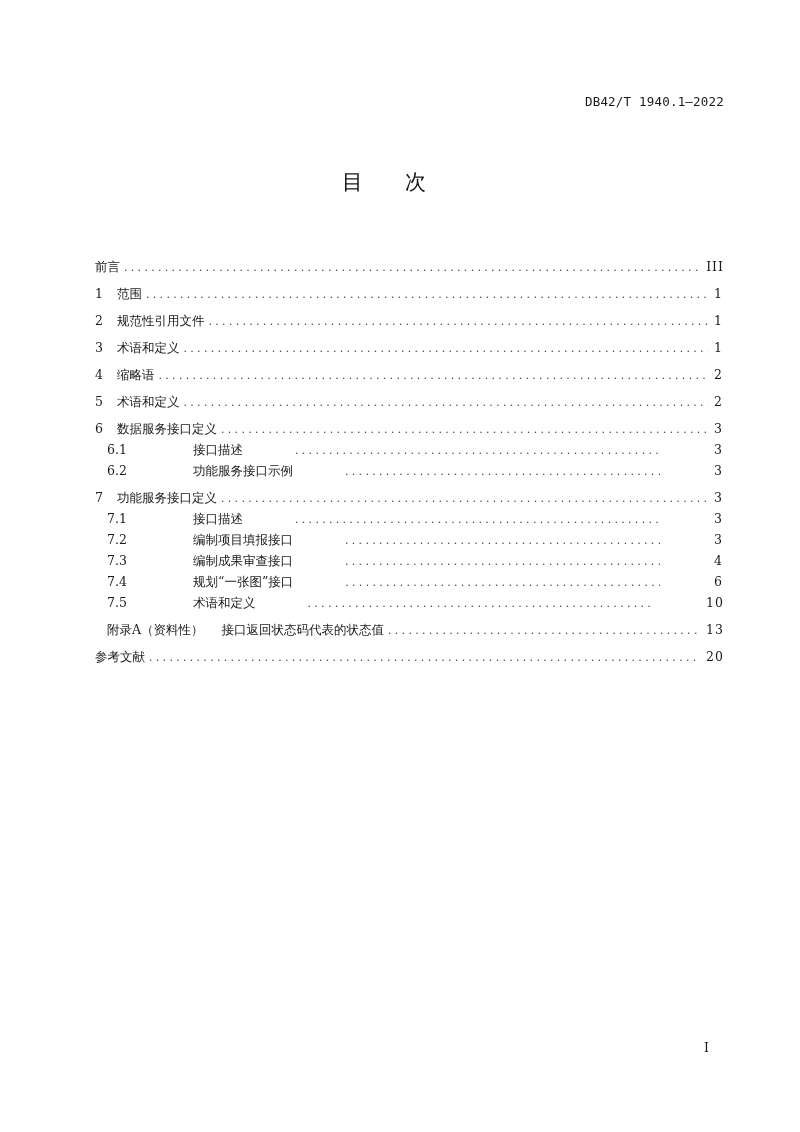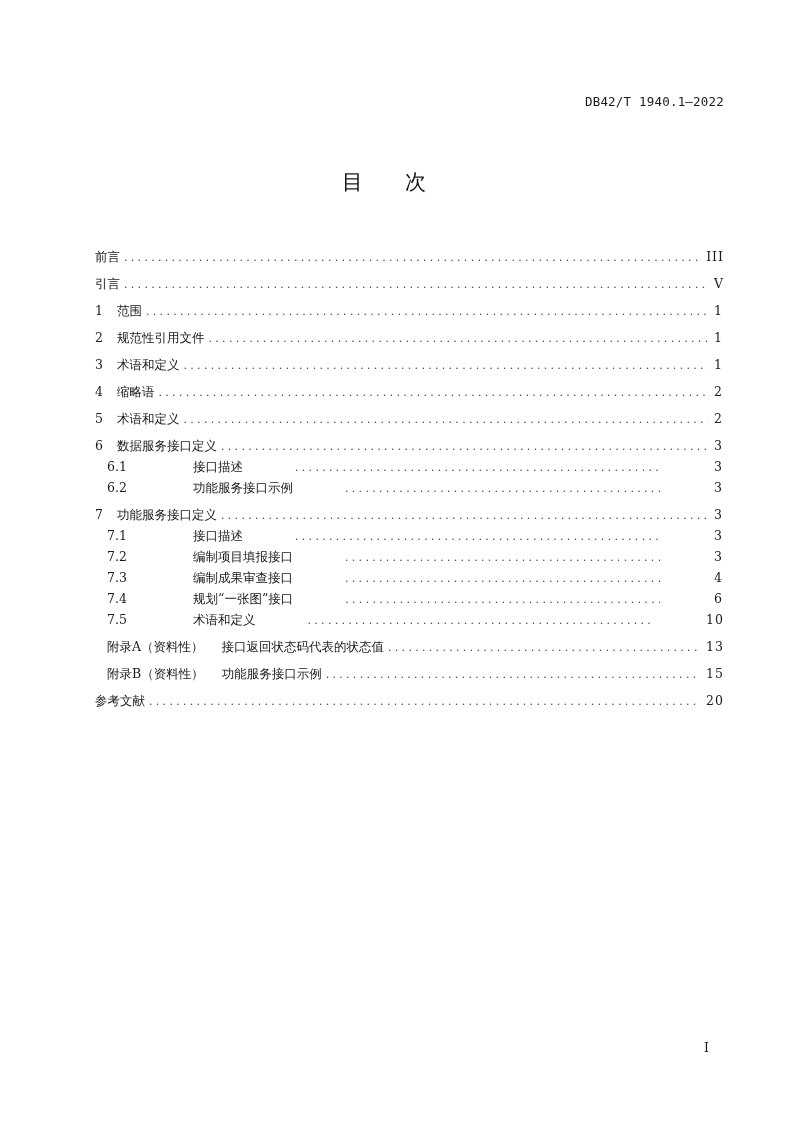--- a/index.html
+++ b/index.html
@@ -43,21 +43,21 @@
     }
     .toc-row {
       display: flex;
       align-items: baseline;
       font-size: 12.5px;
       line-height: 20px;
       height: 20px;
       white-space: nowrap;
     }
     .toc-row.lvl1 { margin-top: 7px; }
-    .toc-row.lvl1.first { margin-top: 6px; }
+    .toc-row.lvl1.first { margin-top: 16px; }
     .toc-row.lvl2 { margin-top: 1px; padding-left: 12px; gap: 48px; }
     .toc-num {
       display: inline-block;
       min-width: 22px;
     }
     .lvl2 .toc-num { min-width: 38px; }
     .appx-prefix { margin-right: 18px; margin-left: 12px; }
     .toc-label { }
     .toc-leader {
       flex: 1;
@@ -90,25 +90,20 @@
 <div class="toc-title">目次</div>
 
 <div class="toc">
 
   <div class="toc-row lvl1 first">
     <span class="toc-label">前言</span>
     <span class="toc-leader"></span>
     <span class="toc-page">III</span>
   </div>
 
-  <div class="toc-row lvl1">
-    <span class="toc-label">引言</span>
-    <span class="toc-leader"></span>
-    <span class="toc-page">V</span>
-  </div>
 
   <div class="toc-row lvl1">
     <span class="toc-num">1</span>
     <span class="toc-label">范围</span>
     <span class="toc-leader"></span>
     <span class="toc-page">1</span>
   </div>
 
   <div class="toc-row lvl1">
     <span class="toc-num">2</span>
@@ -201,26 +196,20 @@
     <span class="toc-page">10</span>
   </div>
 
   <div class="toc-row lvl1">
     <span class="appx-prefix">附录A（资料性）</span>
     <span class="toc-label">接口返回状态码代表的状态值</span>
     <span class="toc-leader"></span>
     <span class="toc-page">13</span>
   </div>
 
-  <div class="toc-row lvl1">
-    <span class="appx-prefix">附录B（资料性）</span>
-    <span class="toc-label">功能服务接口示例</span>
-    <span class="toc-leader"></span>
-    <span class="toc-page">15</span>
-  </div>
 
   <div class="toc-row lvl1">
     <span class="toc-label">参考文献</span>
     <span class="toc-leader"></span>
     <span class="toc-page">20</span>
   </div>
 </div>
 
 <div class="page-footer">I</div>
 

